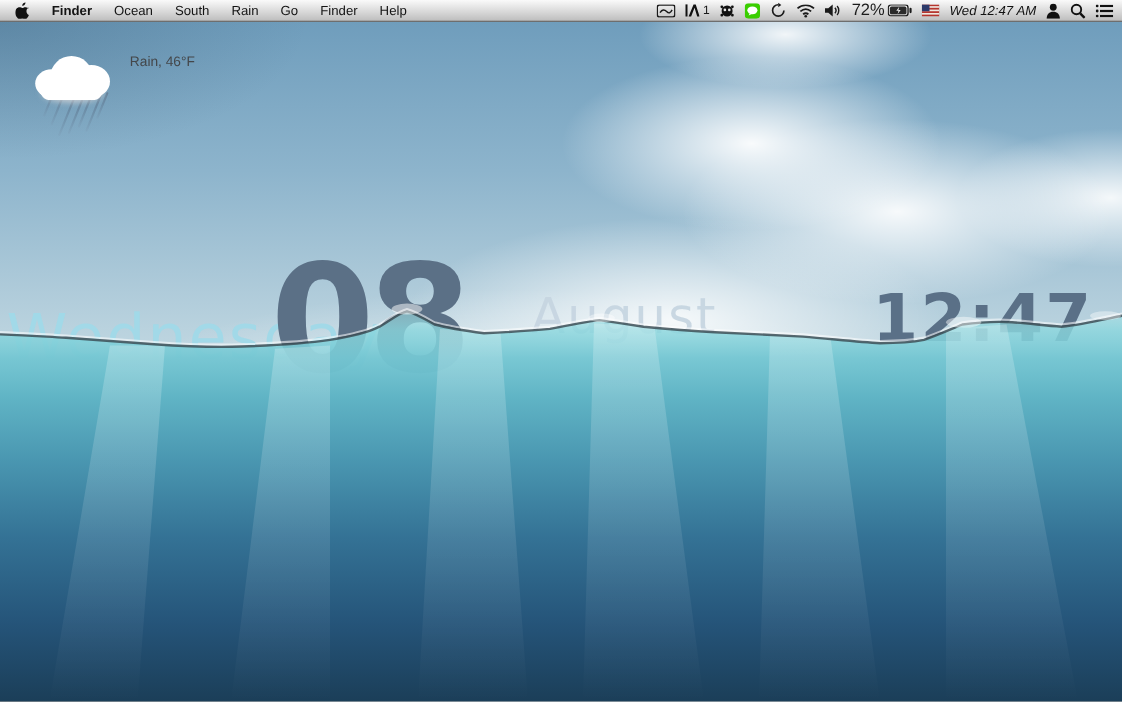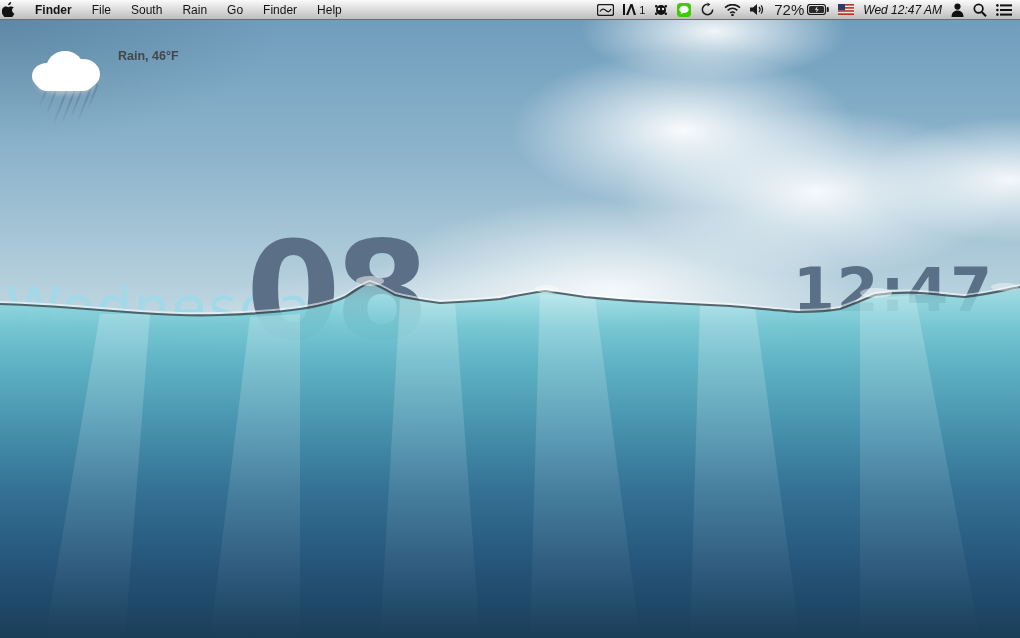--- a/index.html
+++ b/index.html
@@ -9,21 +9,21 @@
     -webkit-font-smoothing:antialiased;
   }
   
   .menubar{
     position:absolute;top:0;left:0;right:0;height:19px;
     background:linear-gradient(#fafafa,#d6d6d6 60%,#bdbdbd);
     border-bottom:1px solid #6e6e6e;
     display:flex;align-items:center;justify-content:space-between;
     font-size:12px;color:#141414;z-index:50;
   }
-  .menubar-left{display:flex;align-items:center;height:100%;}
+  .menubar-left{display:flex;align-items:center;height:100%;padding-left:12px;}
   .menubar-left .menu-item{padding:0 10px;height:100%;display:flex;align-items:center;cursor:default;}
   .menu-item.appname{font-weight:bold;}
   .apple-menu{padding:0 10px 0 2px;display:flex;align-items:center;height:100%;}
   .menubar-right{display:flex;align-items:center;height:100%;padding-right:8px;gap:9px;}
   .status-item{display:flex;align-items:center;gap:3px;height:100%;}
   .status-item svg{display:block;}
   .status-text{font-size:15px;color:#1a1a1a;}
   .clock-text{font-size:12px;color:#111;font-style:italic;}
   .extras-count{font-size:11px;color:#1a1a1a;}
   
@@ -54,36 +54,36 @@
   
   .weather{position:absolute;left:24px;top:22px;z-index:6;display:flex;}
   .weather-icon{position:relative;width:86px;height:84px;}
   .rain{position:absolute;width:2px;border-radius:1px;
     background:linear-gradient(rgba(90,115,140,.75),rgba(120,145,170,.15));transform:rotate(22deg);}
   .cloud-blob{position:absolute;background:#fff;border-radius:50%;}
   .cloud-shade{position:absolute;background:#c9cdd2;border-radius:50%;filter:blur(3px);}
   .weather-text{margin-left:8px;margin-top:6px;color:#3e4144;}
   .weather-loc{font-size:17px;line-height:21px;letter-spacing:.2px;}
   .weather-obs{font-size:12px;color:#4a4d50;}
-  .weather-cond{font-size:12.5px;margin-top:2px;color:#44474a;font-weight:bold;}
+  .weather-cond{font-size:12.5px;margin-top:2px;color:#44474a;}
 </style>
 </head>
 <body>
 
 <div class="screen">
 
   <div class="menubar">
     <div class="menubar-left">
       <div class="apple-menu">
         <svg width="13" height="15" viewBox="0 0 16 19" fill="#111">
           <path d="M11.4 0c.1 1-.3 2-1 2.8-.7.8-1.8 1.4-2.8 1.3-.1-1 .4-2 1-2.7C9.3.6 10.5.1 11.4 0zM14.9 6.2c-1.5.9-2.4 2.4-2.4 4.1 0 1.9 1.1 3.6 2.8 4.3-.3 1-.8 2-1.4 2.8-.8 1.2-1.7 2.4-3 2.4-1.3.1-1.7-.7-3.1-.7-1.5 0-1.9.7-3.1.8-1.3 0-2.3-1.3-3.1-2.5C-1 14.9-1.3 10.3.7 7.8c1-1.3 2.5-2 3.9-2 1.3 0 2.2.8 3.1.8.9 0 1.9-.9 3.4-.9.6 0 2.4.2 3.8 1.5z"></path>
         </svg>
       </div>
       <div class="menu-item appname">Finder</div>
-      <div class="menu-item">File</div>
+      <div class="menu-item">Ocean</div>
       <div class="menu-item">South</div>
       <div class="menu-item">Rain</div>
       <div class="menu-item">Go</div>
       <div class="menu-item">Finder</div>
       <div class="menu-item">Help</div>
     </div>
 
     <div class="menubar-right">
 
       <div class="status-item">
@@ -196,20 +196,21 @@
 
     </div>
   </div>
 
   <div class="desktop">
     <div class="sky"></div>
     <div class="sky-vignette"></div>
 
     <div class="overlay-text t-weekday">Wednesday</div>
     <div class="overlay-text t-day">08</div>
+    <div class="overlay-text t-month">August</div>
     <div class="overlay-text t-time">12:47</div>
 
     <svg class="water-svg" viewBox="0 0 1020 369" preserveAspectRatio="none">
       <defs>
         <linearGradient id="waterGrad" x1="0" y1="0" x2="0" y2="1">
           <stop offset="0" stop-color="#a5e2e6" stop-opacity="0.55"></stop>
           <stop offset="0.05" stop-color="#8ad6dd" stop-opacity="0.82"></stop>
           <stop offset="0.12" stop-color="#74c6d2" stop-opacity="0.96"></stop>
           <stop offset="0.22" stop-color="#60b4c5"></stop>
           <stop offset="0.38" stop-color="#4a97b1"></stop>

